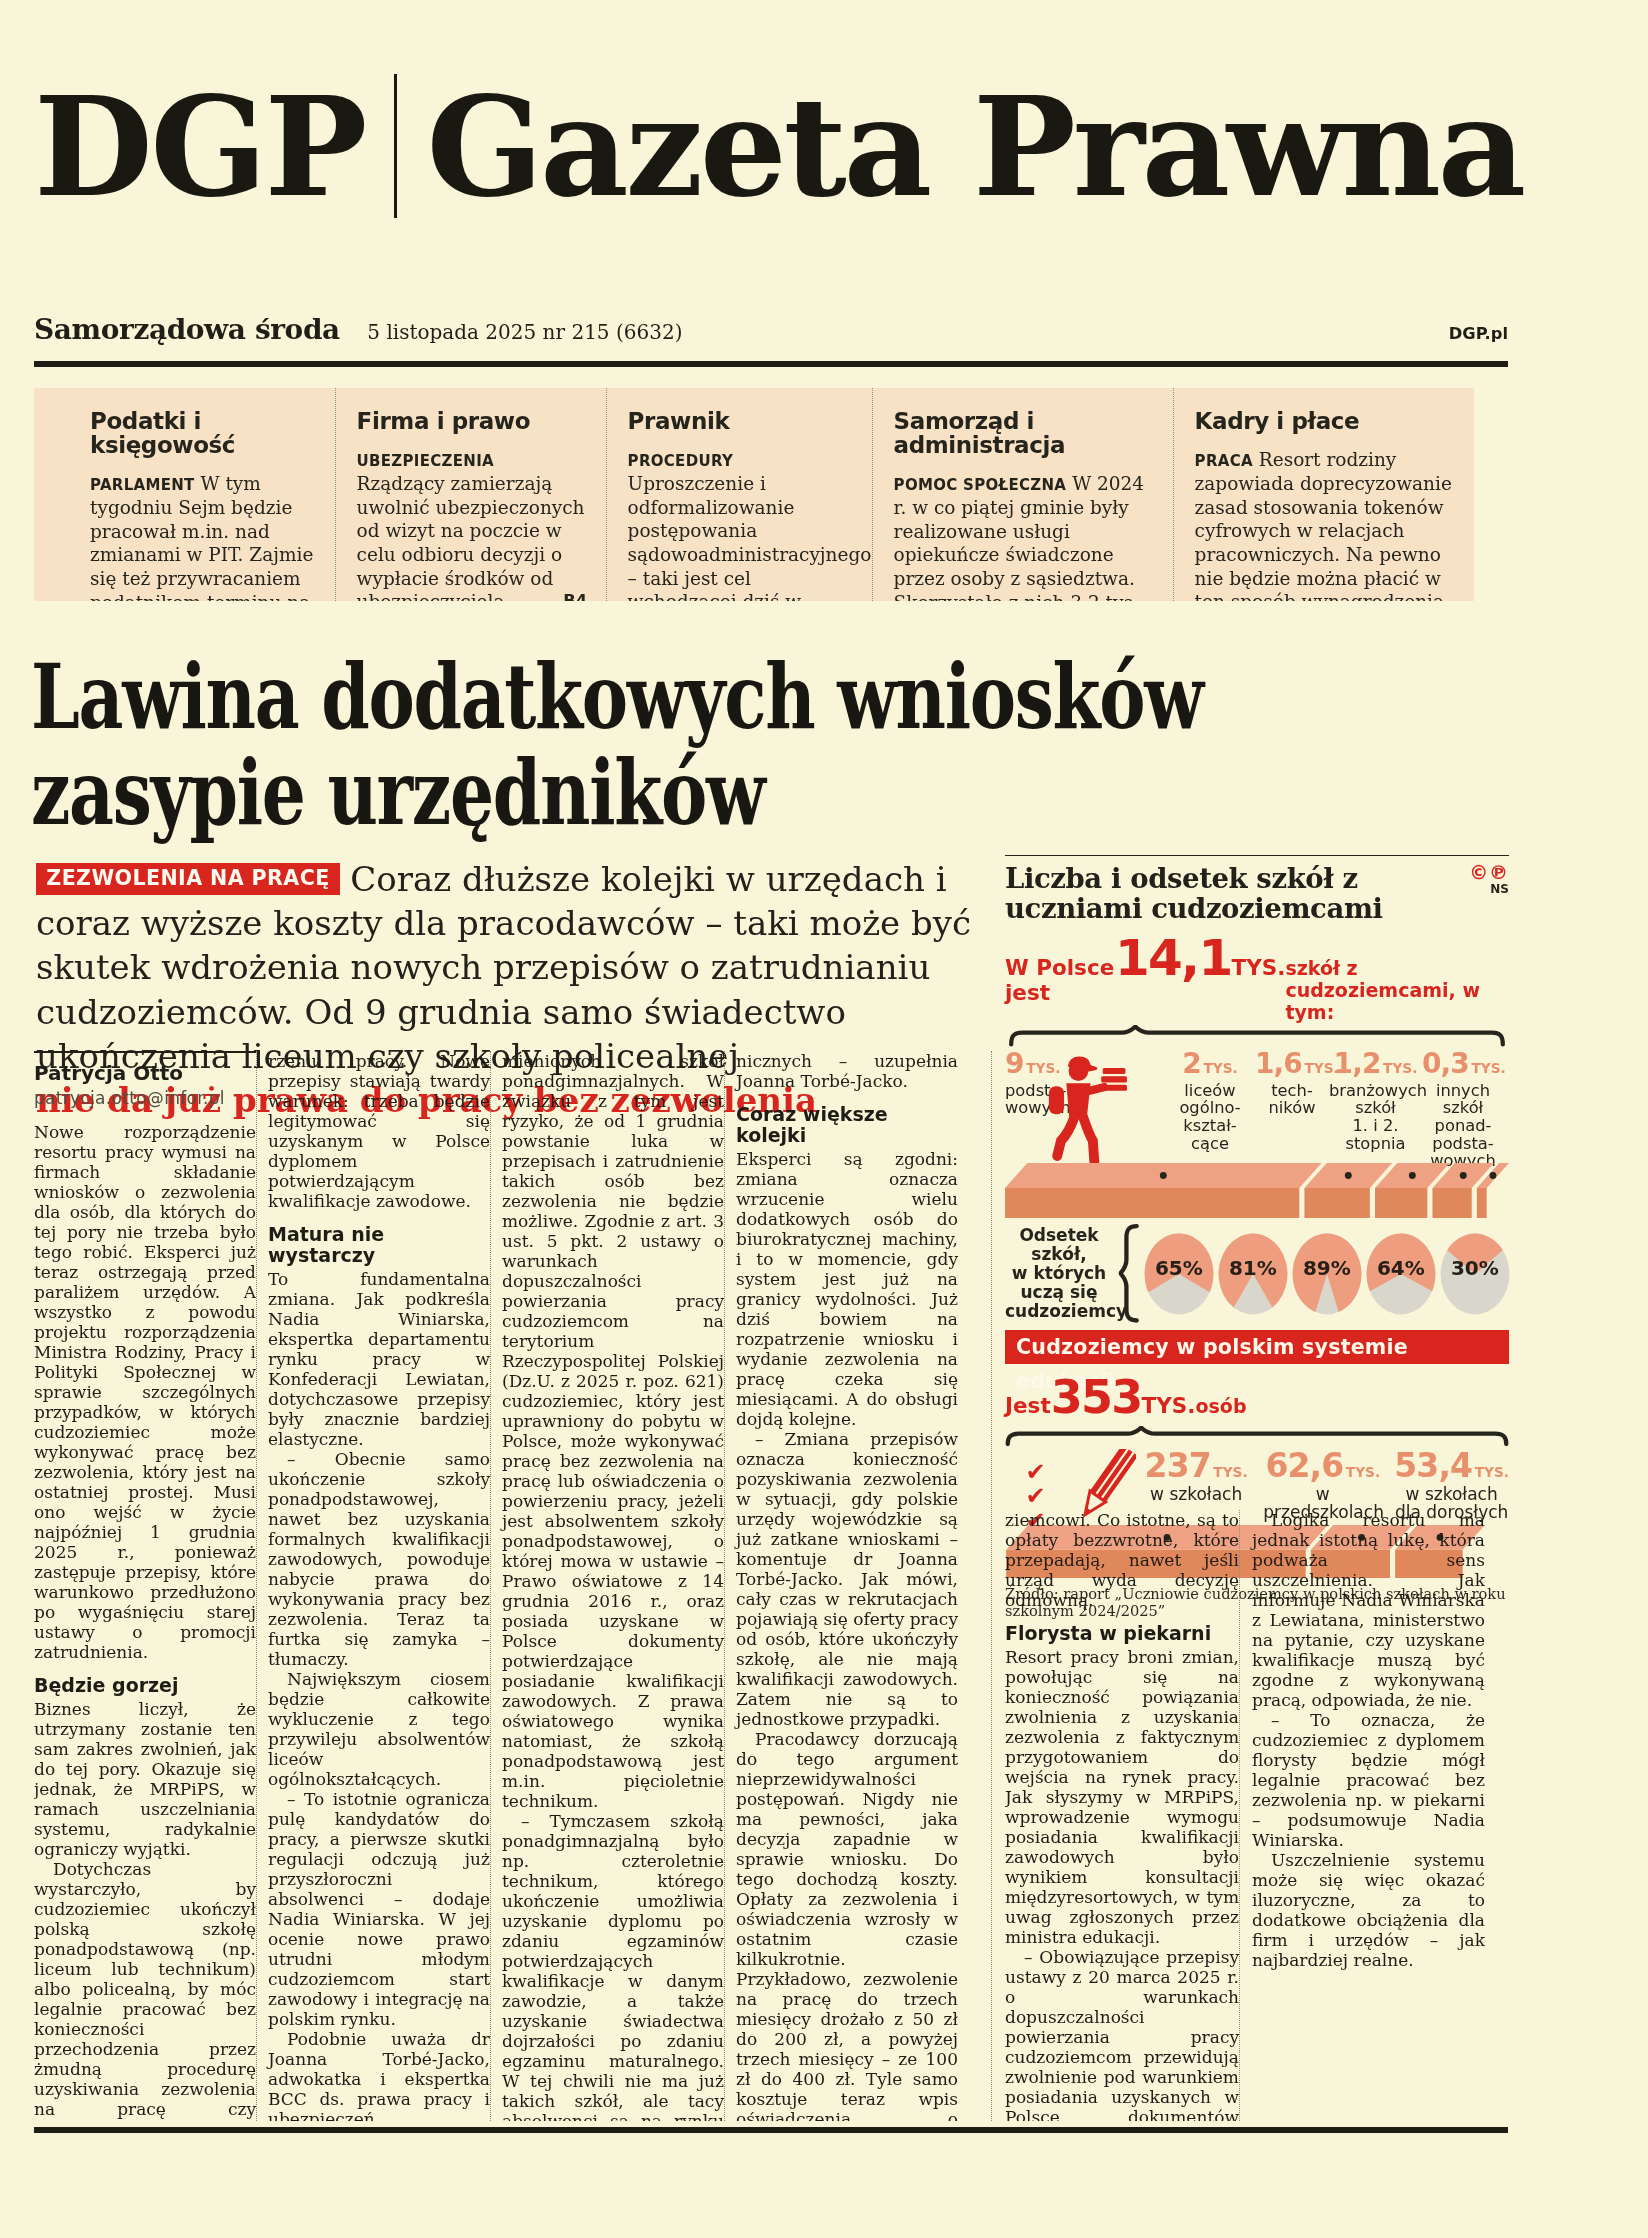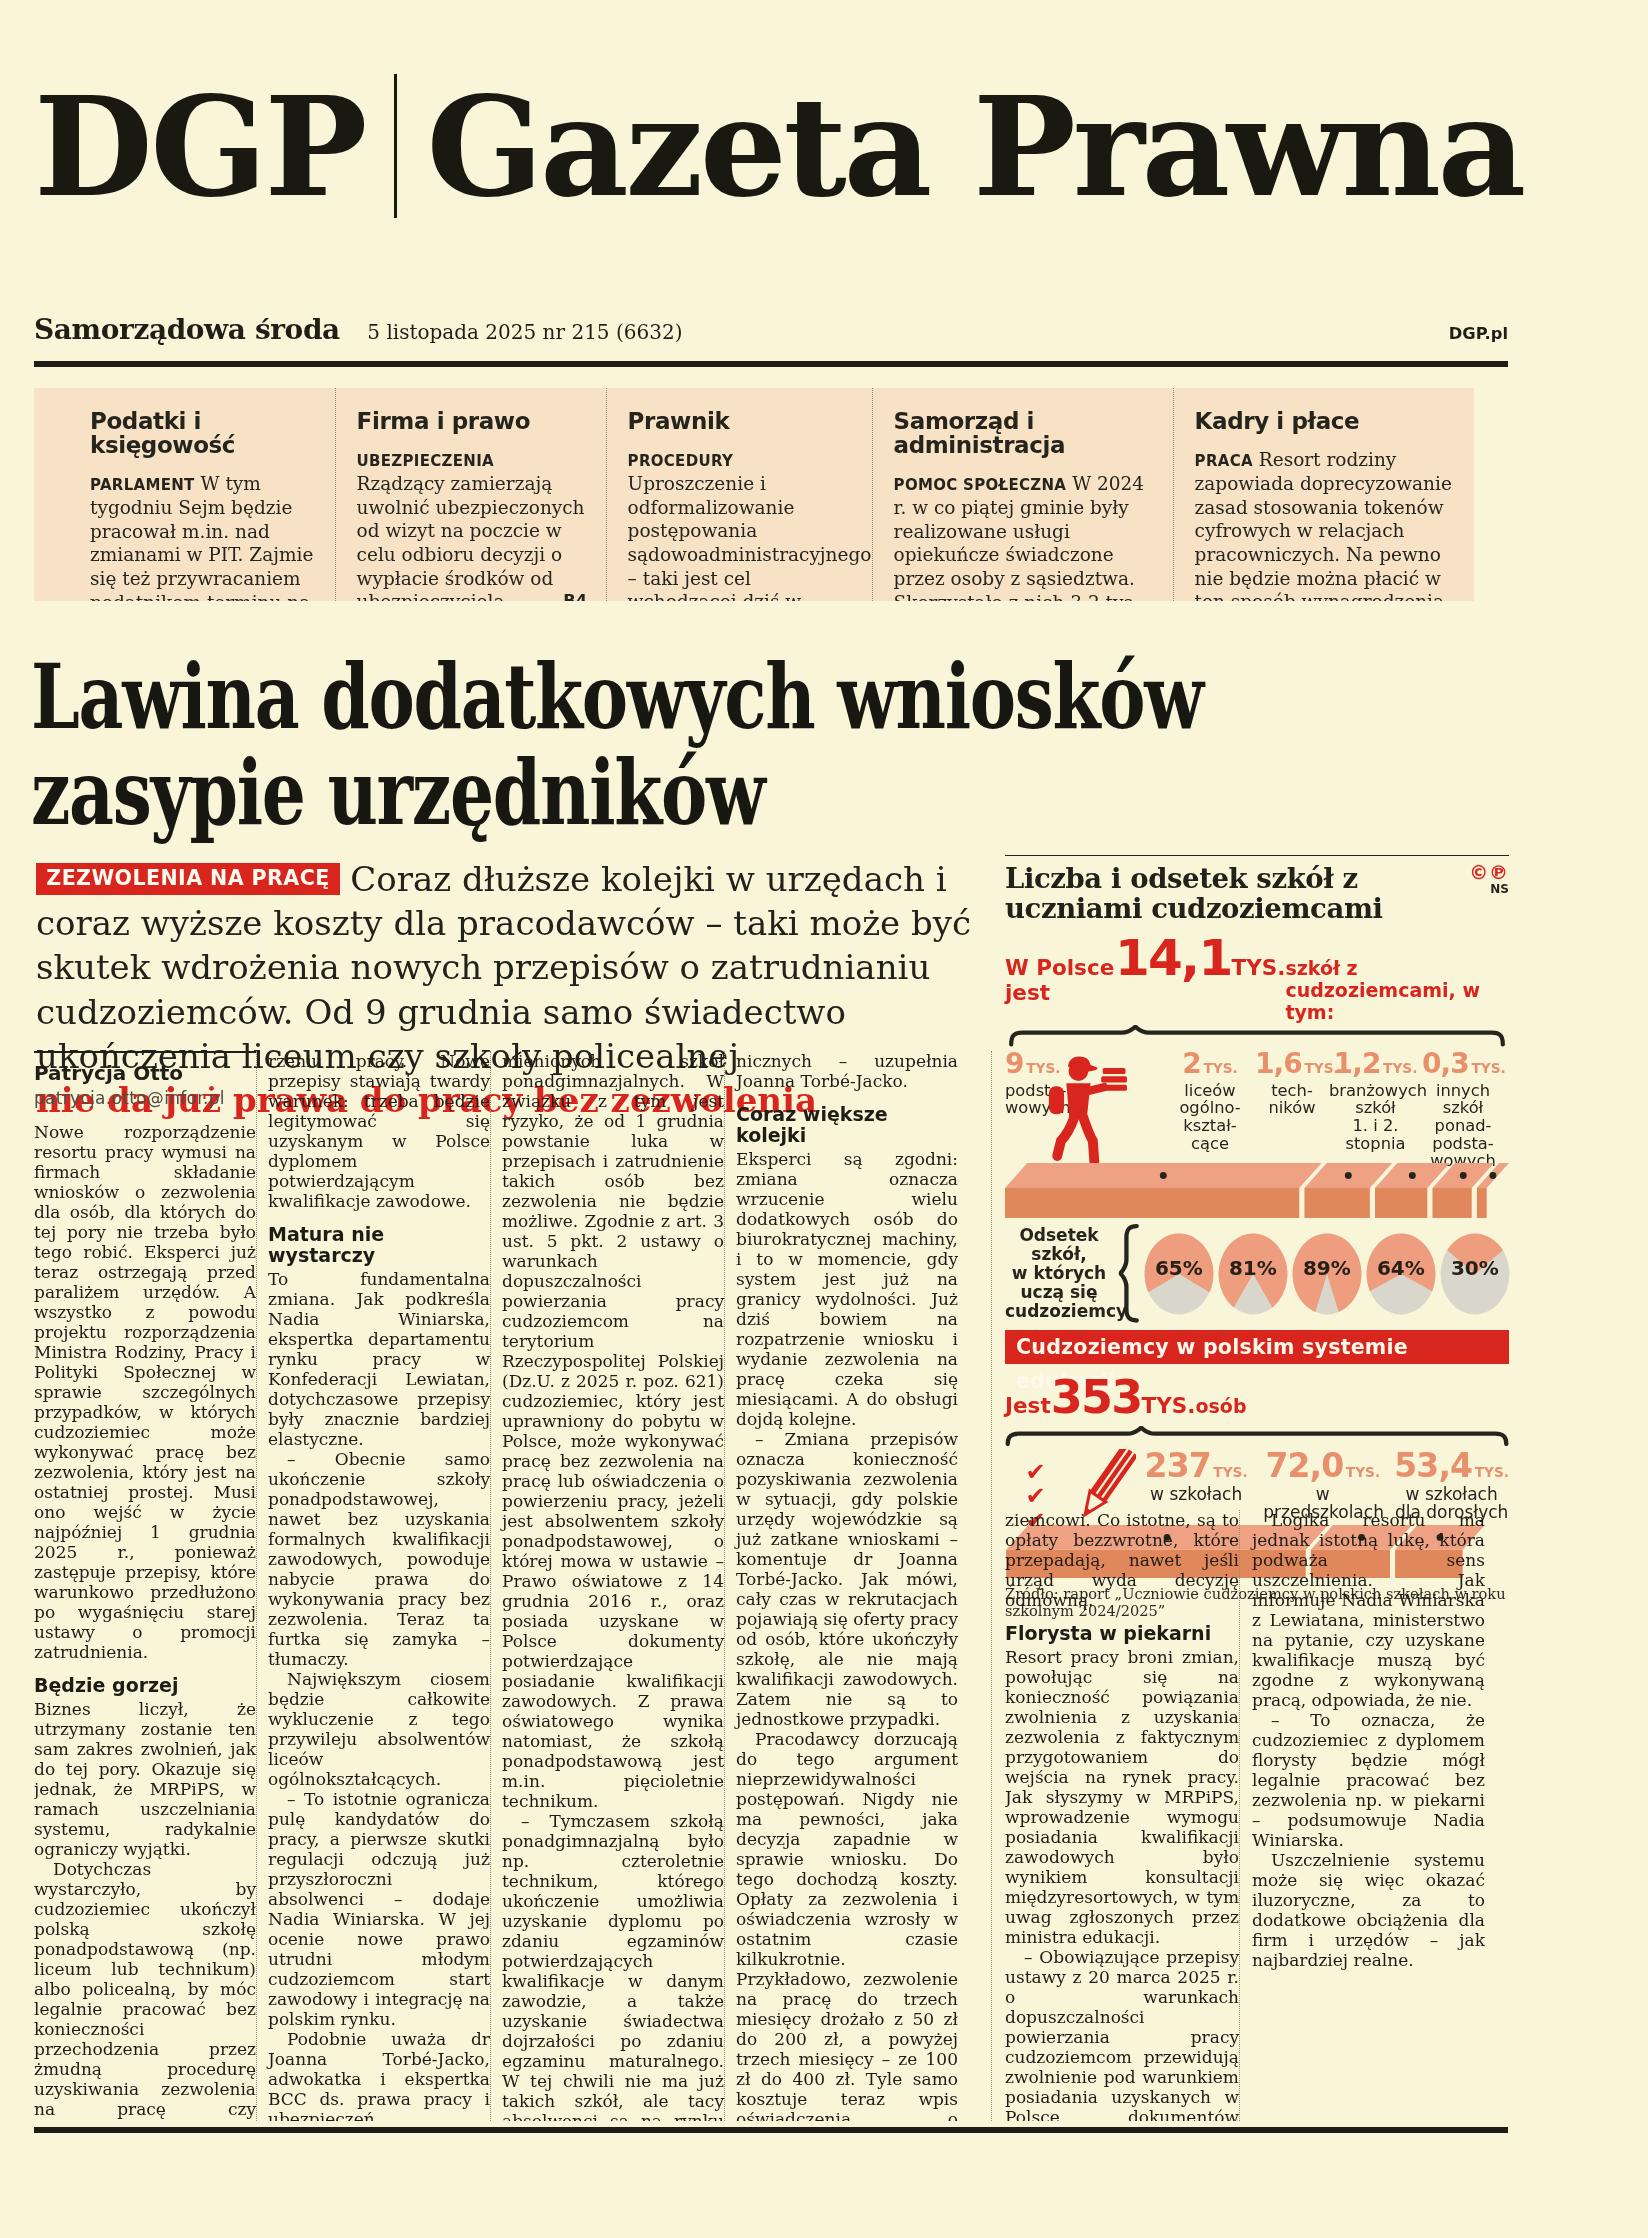--- a/index.html
+++ b/index.html
@@ -368,21 +368,21 @@
     </svg>
   <div class="ig-groups">
     <div class="groups-row">
 
         <div class="ig-group">
           <div><span class="ig-num">237</span><span class="ig-unit">TYS.</span></div>
           <div class="ig-lab">w szkołach</div>
         </div>
 
         <div class="ig-group">
-          <div><span class="ig-num">72,0</span><span class="ig-unit">TYS.</span></div>
+          <div><span class="ig-num">62,6</span><span class="ig-unit">TYS.</span></div>
           <div class="ig-lab">w przedszkolach</div>
         </div>
 
         <div class="ig-group">
           <div><span class="ig-num">53,4</span><span class="ig-unit">TYS.</span></div>
           <div class="ig-lab">w szkołach
 dla dorosłych</div>
         </div>
       </div>
     <div class="ig-checks">

